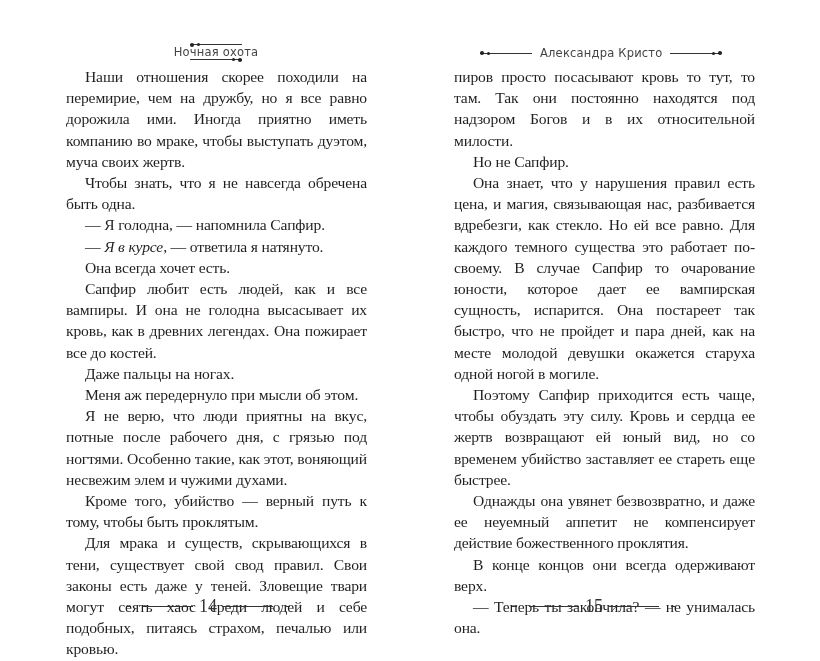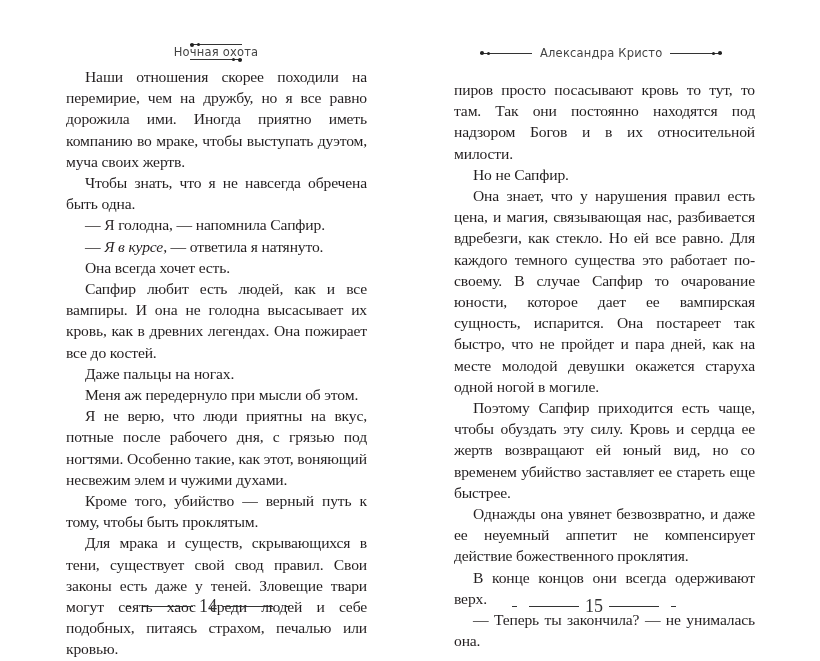--- a/index.html
+++ b/index.html
@@ -14,21 +14,21 @@
   .right .running-head { left: 70px; width: 240px; }
   .orn { position: relative; height: 1px; background: #333; flex: 0 0 auto; }
   .orn .dot { position: absolute; top: -1.5px; width: 4px; height: 4px; border-radius: 50%; background: #222; }
   .orn .tick { position: absolute; top: -1px; width: 3px; height: 3px; border-radius: 50%; background: #222; }
   .head-text { padding: 0 16px; white-space: nowrap; }
   .text-block { position: absolute; top: 66px; width: 301px; font-size: 15.6px; line-height: 21.2px;
                 text-align: justify; letter-spacing: -0.15px; }
   .left .text-block { left: 66px; }
   .right .text-block { left: 44px; }
   .text-block p { margin: 0; text-indent: 19px; }
-  .text-block p.noindent { text-indent: 0; margin-top: 13px; }
+  .text-block p.noindent { text-indent: 0; }
   em { }
   .folio { position: absolute; top: 596px; height: 20px; display: flex; align-items: center;
            font-size: 18px; color: #333; }
   .left .folio { left: 126px; width: 190px; }
   .right .folio { left: 102px; width: 190px; }
   .folio .num { padding: 0 6px; }
   .fline { height: 1px; background: #333; position: relative; }
   .fmark { width: 5px; height: 1px; background: #333; }
 </style>
 </head>

